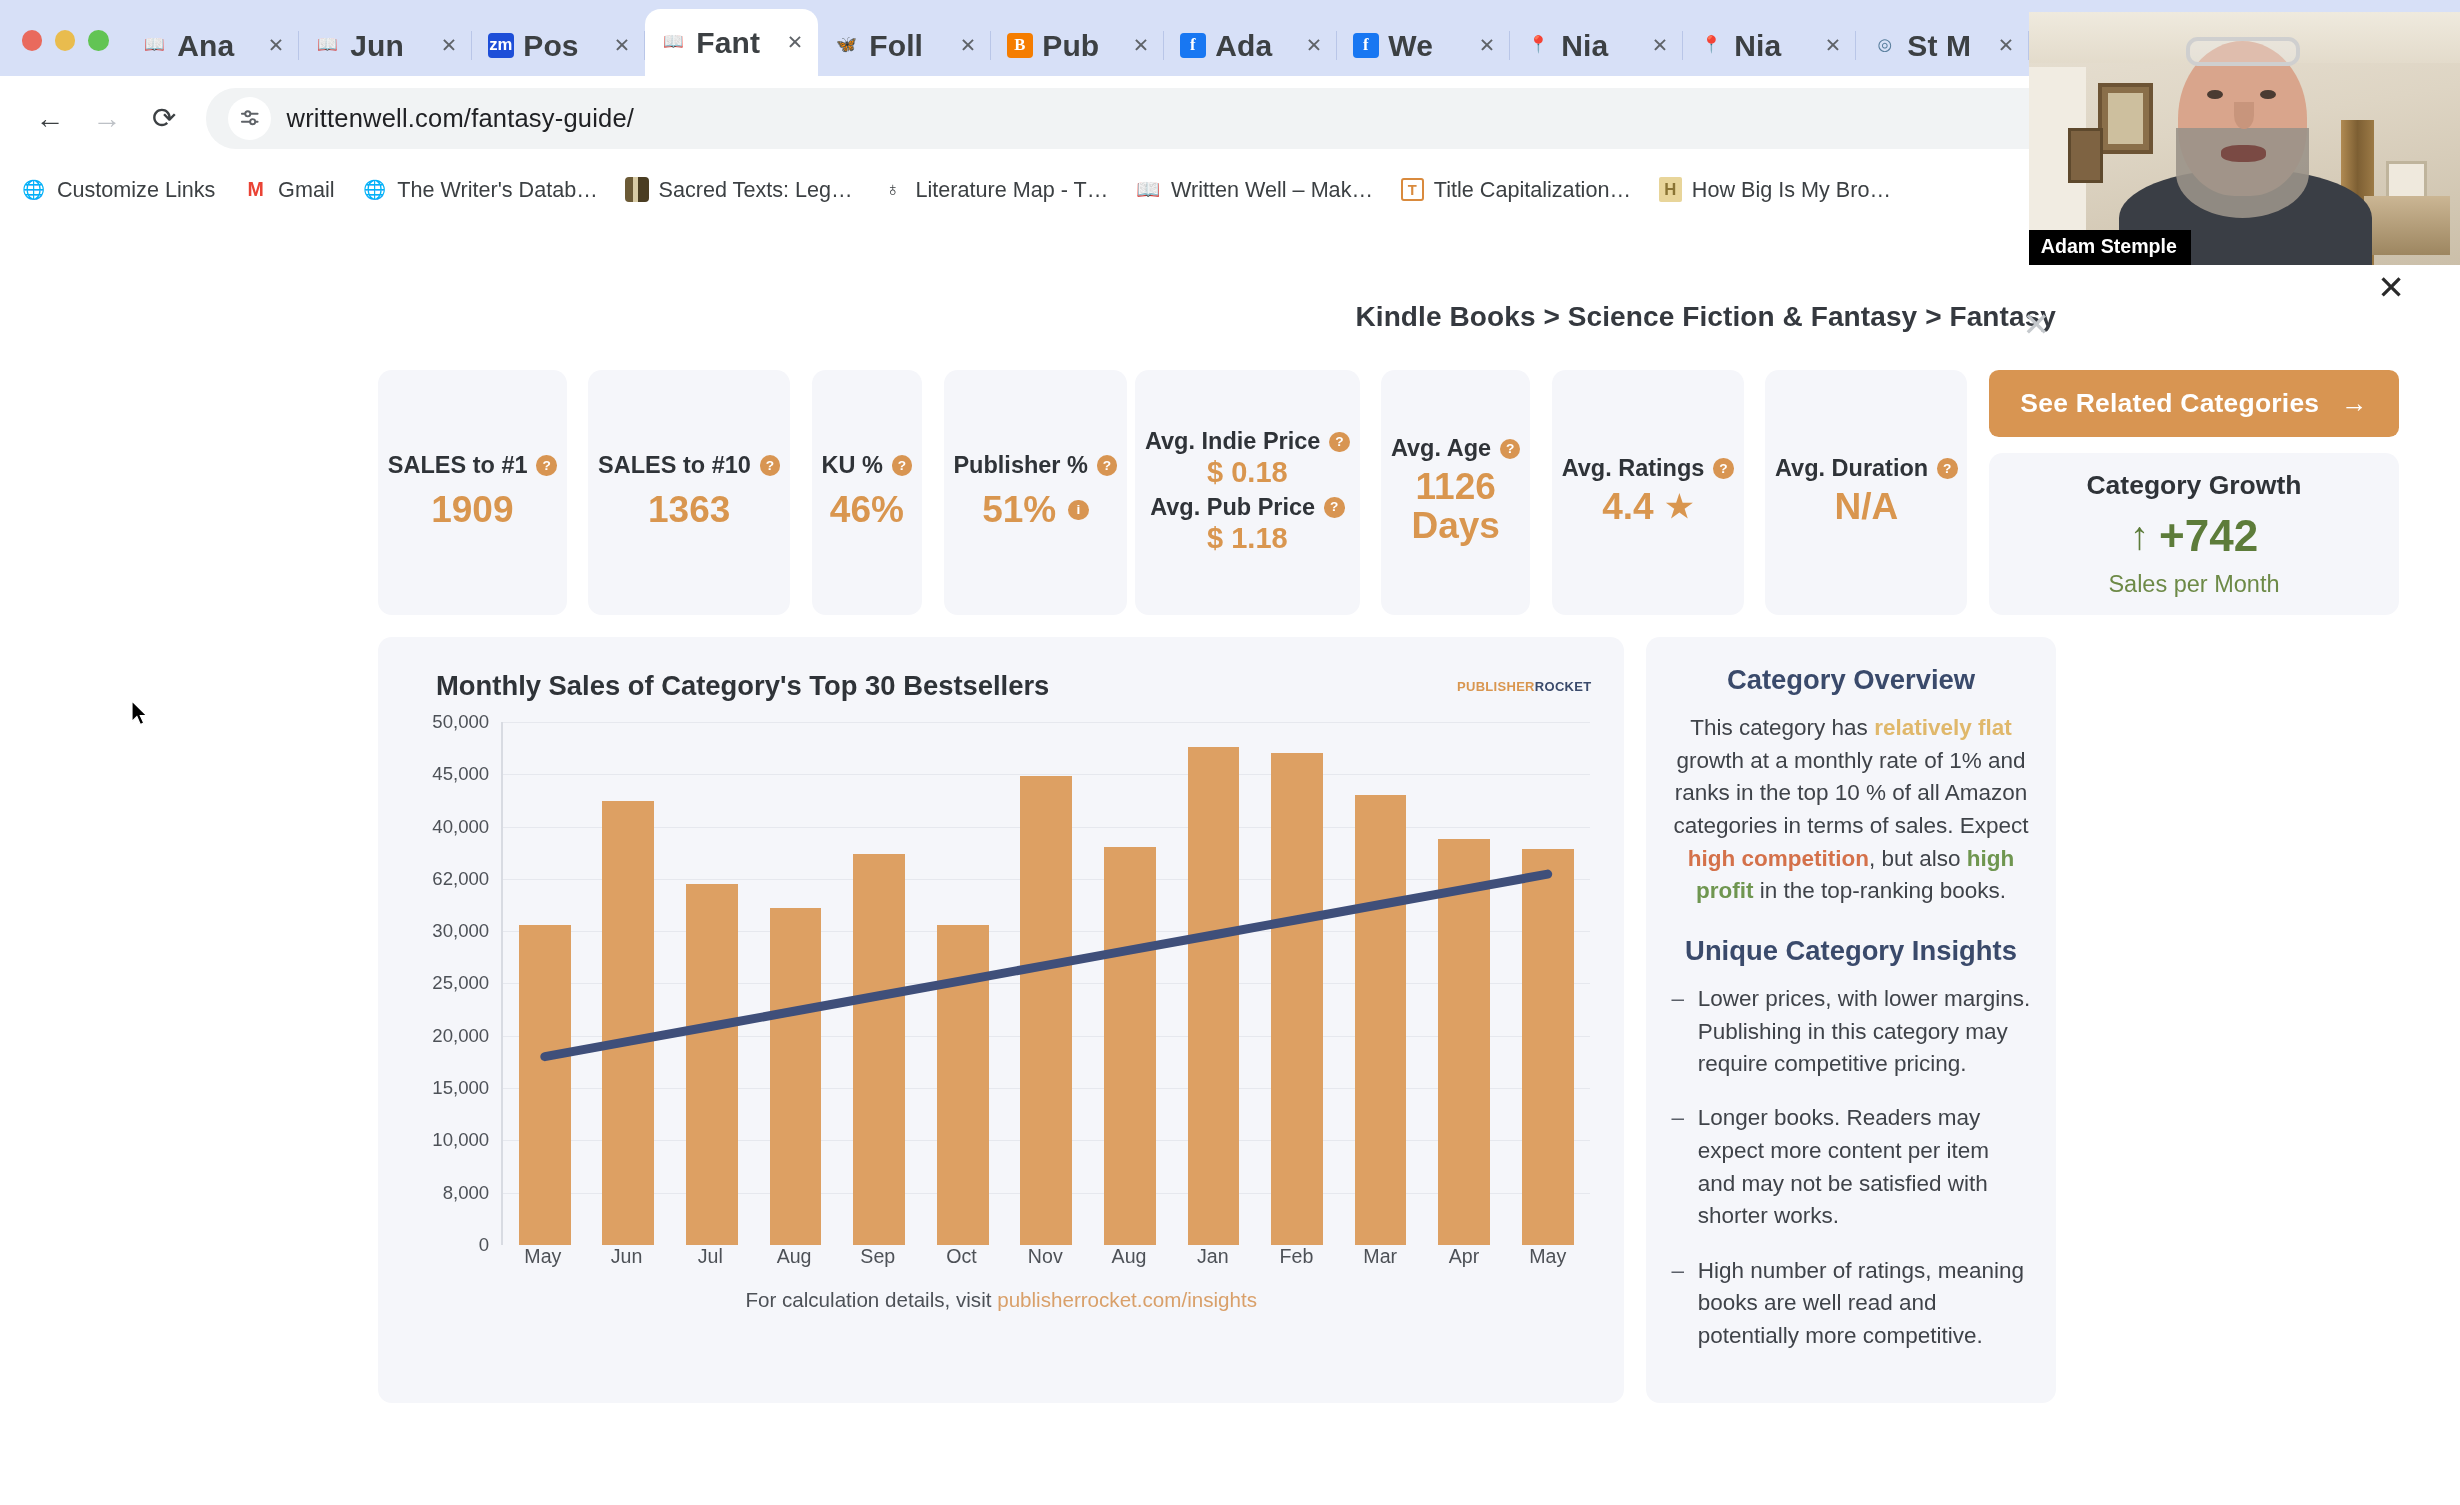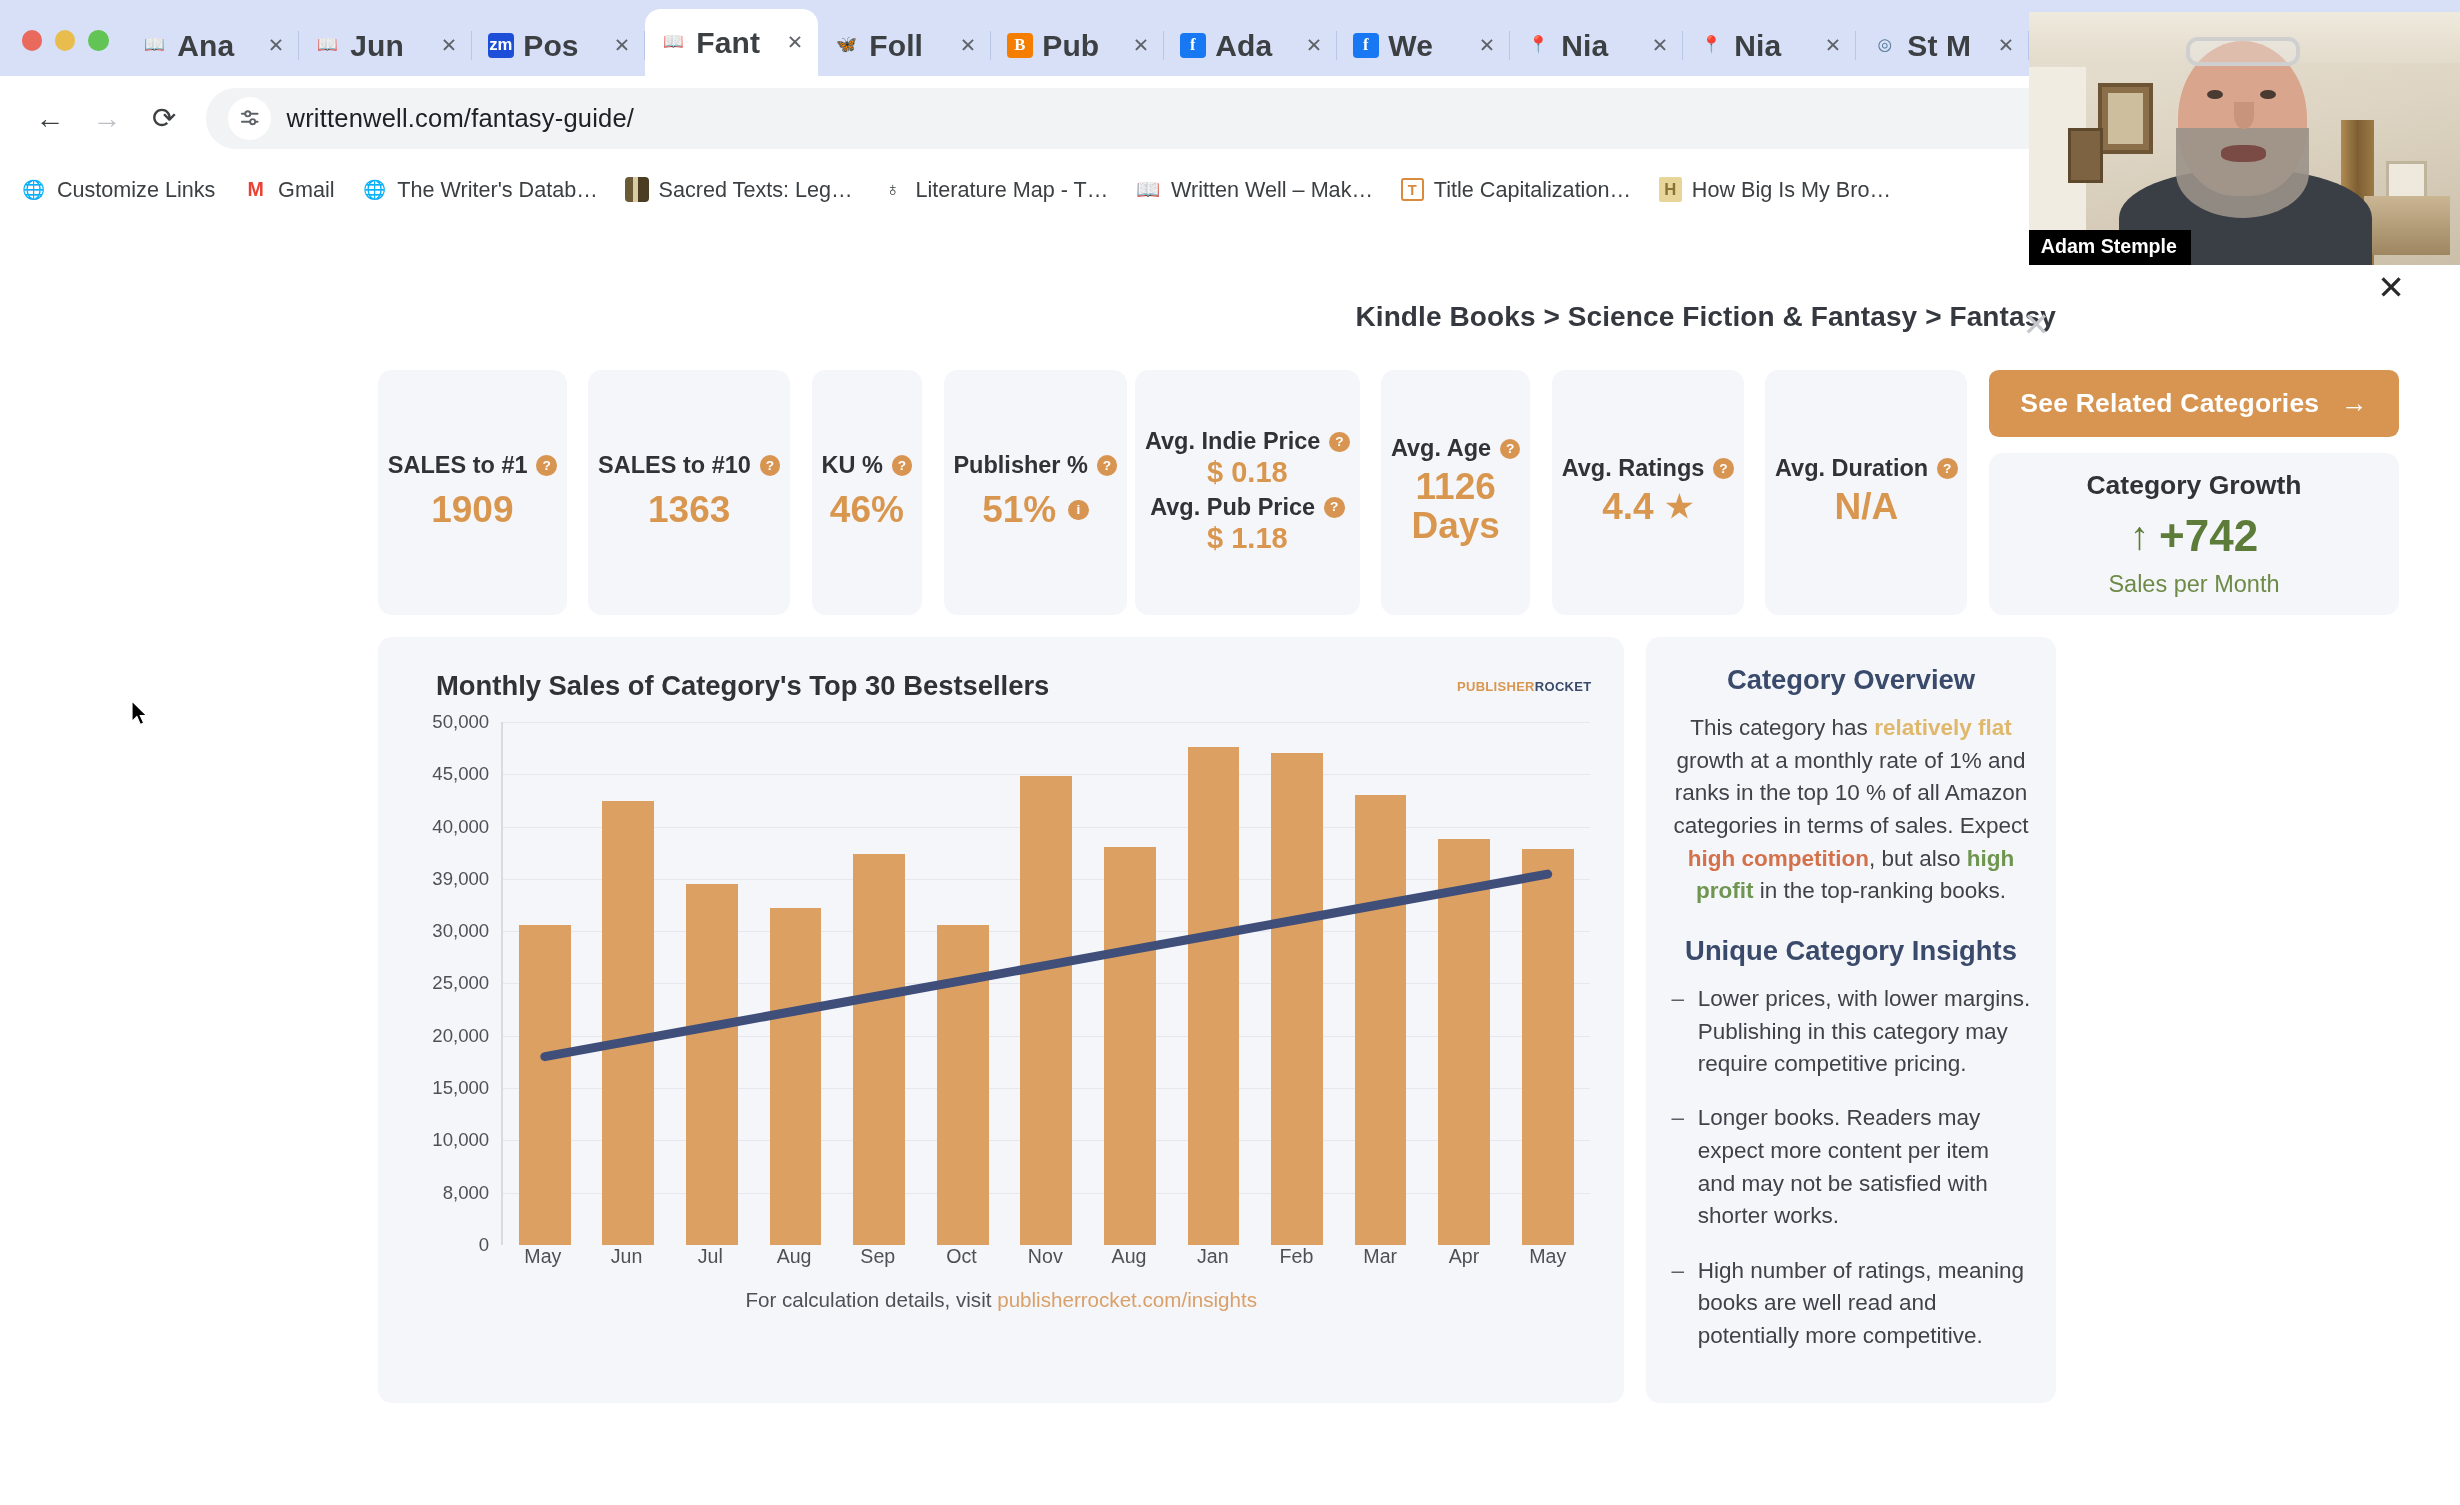--- a/index.html
+++ b/index.html
@@ -524,21 +524,21 @@
 
           <div class="chart-body">
             <div class="y-axis" id="yaxis">
                 <div class="y-tick" style="top: 100%;">0</div>
                 <div class="y-tick" style="top: 90%;">8,000</div>
                 <div class="y-tick" style="top: 80%;">10,000</div>
                 <div class="y-tick" style="top: 70%;">15,000</div>
                 <div class="y-tick" style="top: 60%;">20,000</div>
                 <div class="y-tick" style="top: 50%;">25,000</div>
                 <div class="y-tick" style="top: 40%;">30,000</div>
-                <div class="y-tick" style="top: 30%;">39,000</div>
+                <div class="y-tick" style="top: 30%;">62,000</div>
                 <div class="y-tick" style="top: 20%;">40,000</div>
                 <div class="y-tick" style="top: 10%;">45,000</div>
                 <div class="y-tick" style="top: 0%;">50,000</div>
               </div>
             <div class="plot" id="plot">
               <div id="gridlines">
                   <div class="gridline" style="top: 90%;"></div>
                   <div class="gridline" style="top: 80%;"></div>
                   <div class="gridline" style="top: 70%;"></div>
                   <div class="gridline" style="top: 60%;"></div>

